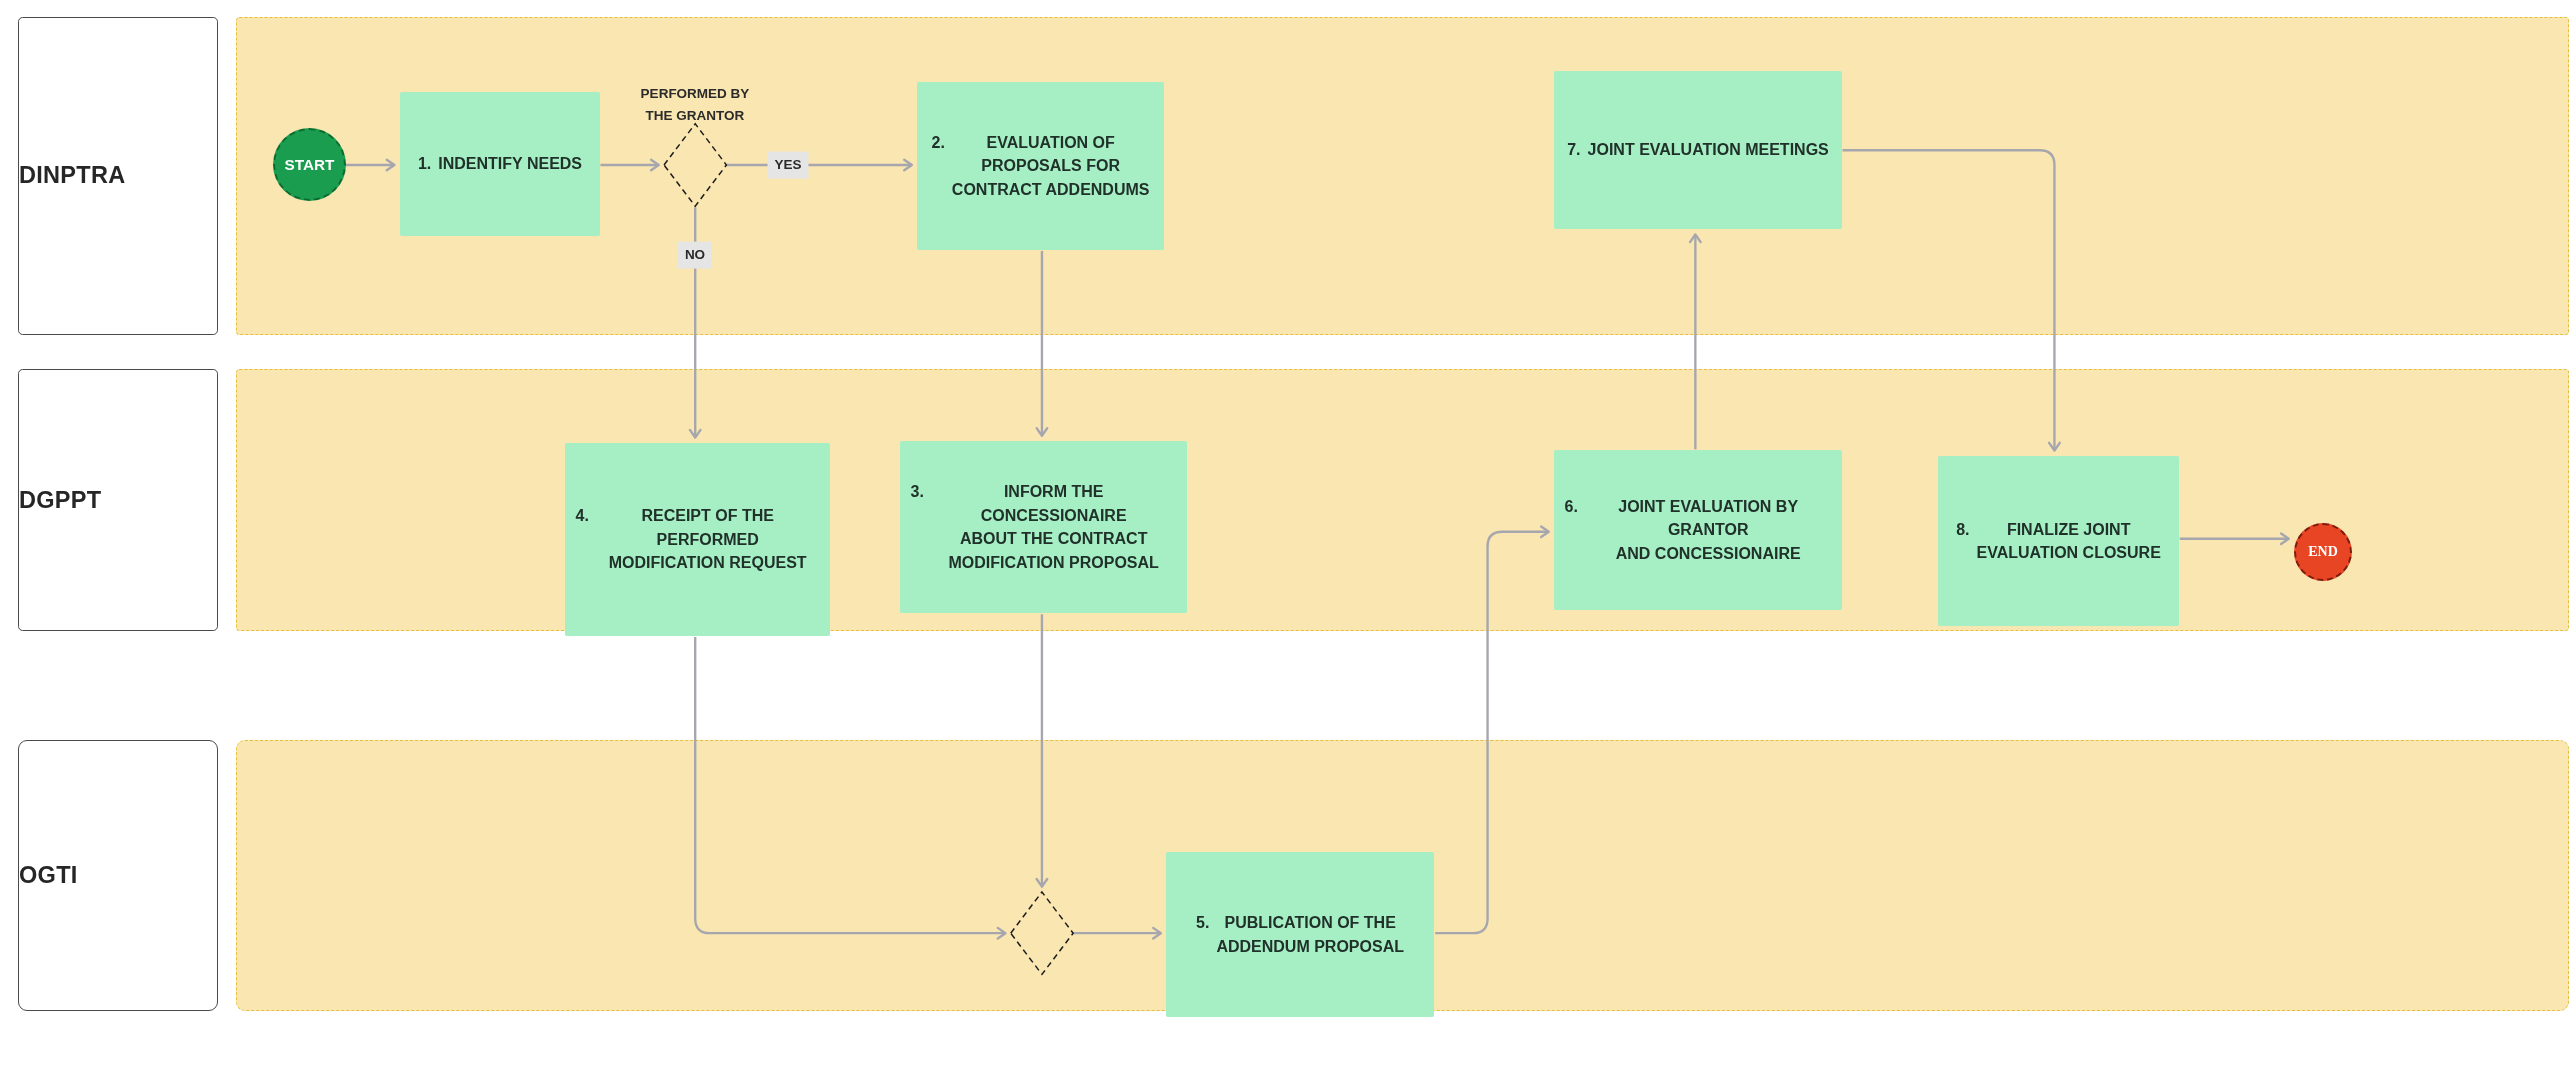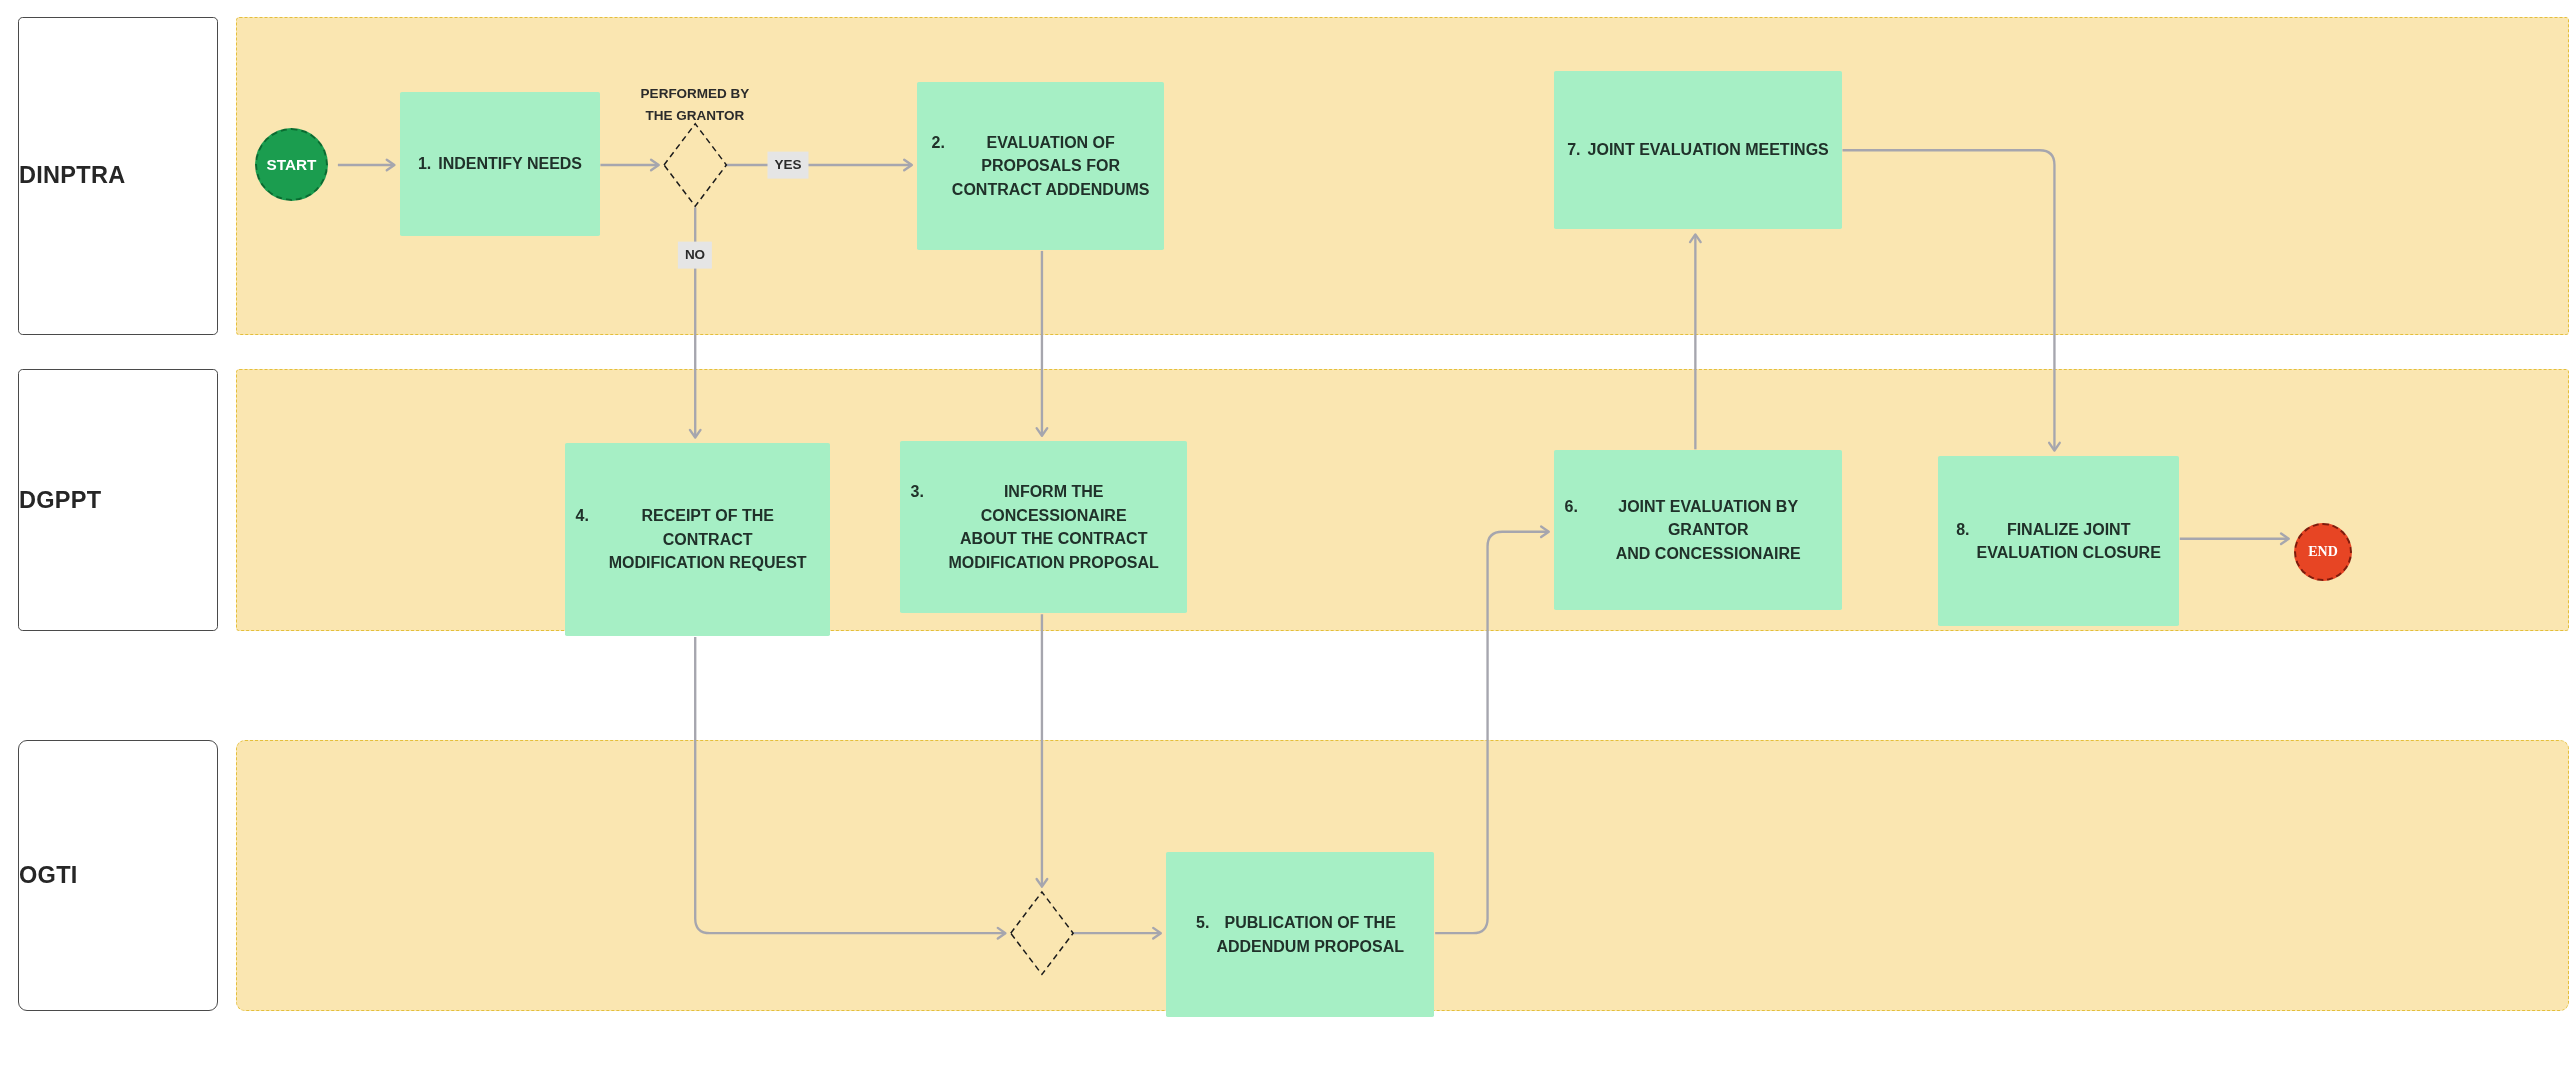--- a/index.html
+++ b/index.html
@@ -85,21 +85,21 @@
     <path class="wire" d="M 1823 1585 H 1971" marker-end="url(#arrow)"></path>
     <path class="wire" d="M 2438 1585 H 2502 Q 2527 1585 2527 1560 V 928 Q 2527 903 2552 903 H 2630" marker-end="url(#arrow)"></path>
     <path class="wire" d="M 2880 763 V 399" marker-end="url(#arrow)"></path>
     <path class="wire" d="M 3130 255 H 3465 Q 3490 255 3490 280 V 764" marker-end="url(#arrow)"></path>
     <path class="wire" d="M 3703 915 H 3887" marker-end="url(#arrow)"></path>
 
     <polygon class="diamond" points="1128,280 1181,210 1234,280 1181,350"></polygon>
     <polygon class="diamond" points="1717,1585 1770,1515 1823,1585 1770,1655"></polygon>
   </svg>
 
-  <div class="terminal start" style="left:255px;top:128px;width:73px;height:73px;">
+  <div class="terminal start" style="left:273px;top:128px;width:73px;height:73px;">
     <span>START</span>
   </div>
   <div class="terminal end" style="left:2294px;top:523px;width:58px;height:58px;font-family:Liberation Serif, serif;">
     <span>END</span>
   </div>
 
   <div class="node" style="left:400px;top:92px;width:200px;height:144px;">
     <div class="content">
       <span class="num">1.</span>
       <span class="txt">INDENTIFY NEEDS</span>
@@ -118,21 +118,21 @@
   <div class="node" style="left:1554px;top:71px;width:288px;height:158px;">
     <div class="content">
       <span class="num">7.</span>
       <span class="txt">JOINT EVALUATION MEETINGS</span>
     </div>
   </div>
 
   <div class="node" style="left:565px;top:443px;width:265px;height:193px;">
     <div class="content">
       <span class="num">4.</span>
-      <span class="txt">RECEIPT OF THE CONTRACT
+      <span class="txt">RECEIPT OF THE PERFORMED
 MODIFICATION REQUEST</span>
     </div>
   </div>
 
   <div class="node" style="left:900px;top:441px;width:287px;height:172px;">
     <div class="content">
       <span class="num">3.</span>
       <span class="txt">INFORM THE CONCESSIONAIRE
 ABOUT THE CONTRACT
 MODIFICATION PROPOSAL</span>

